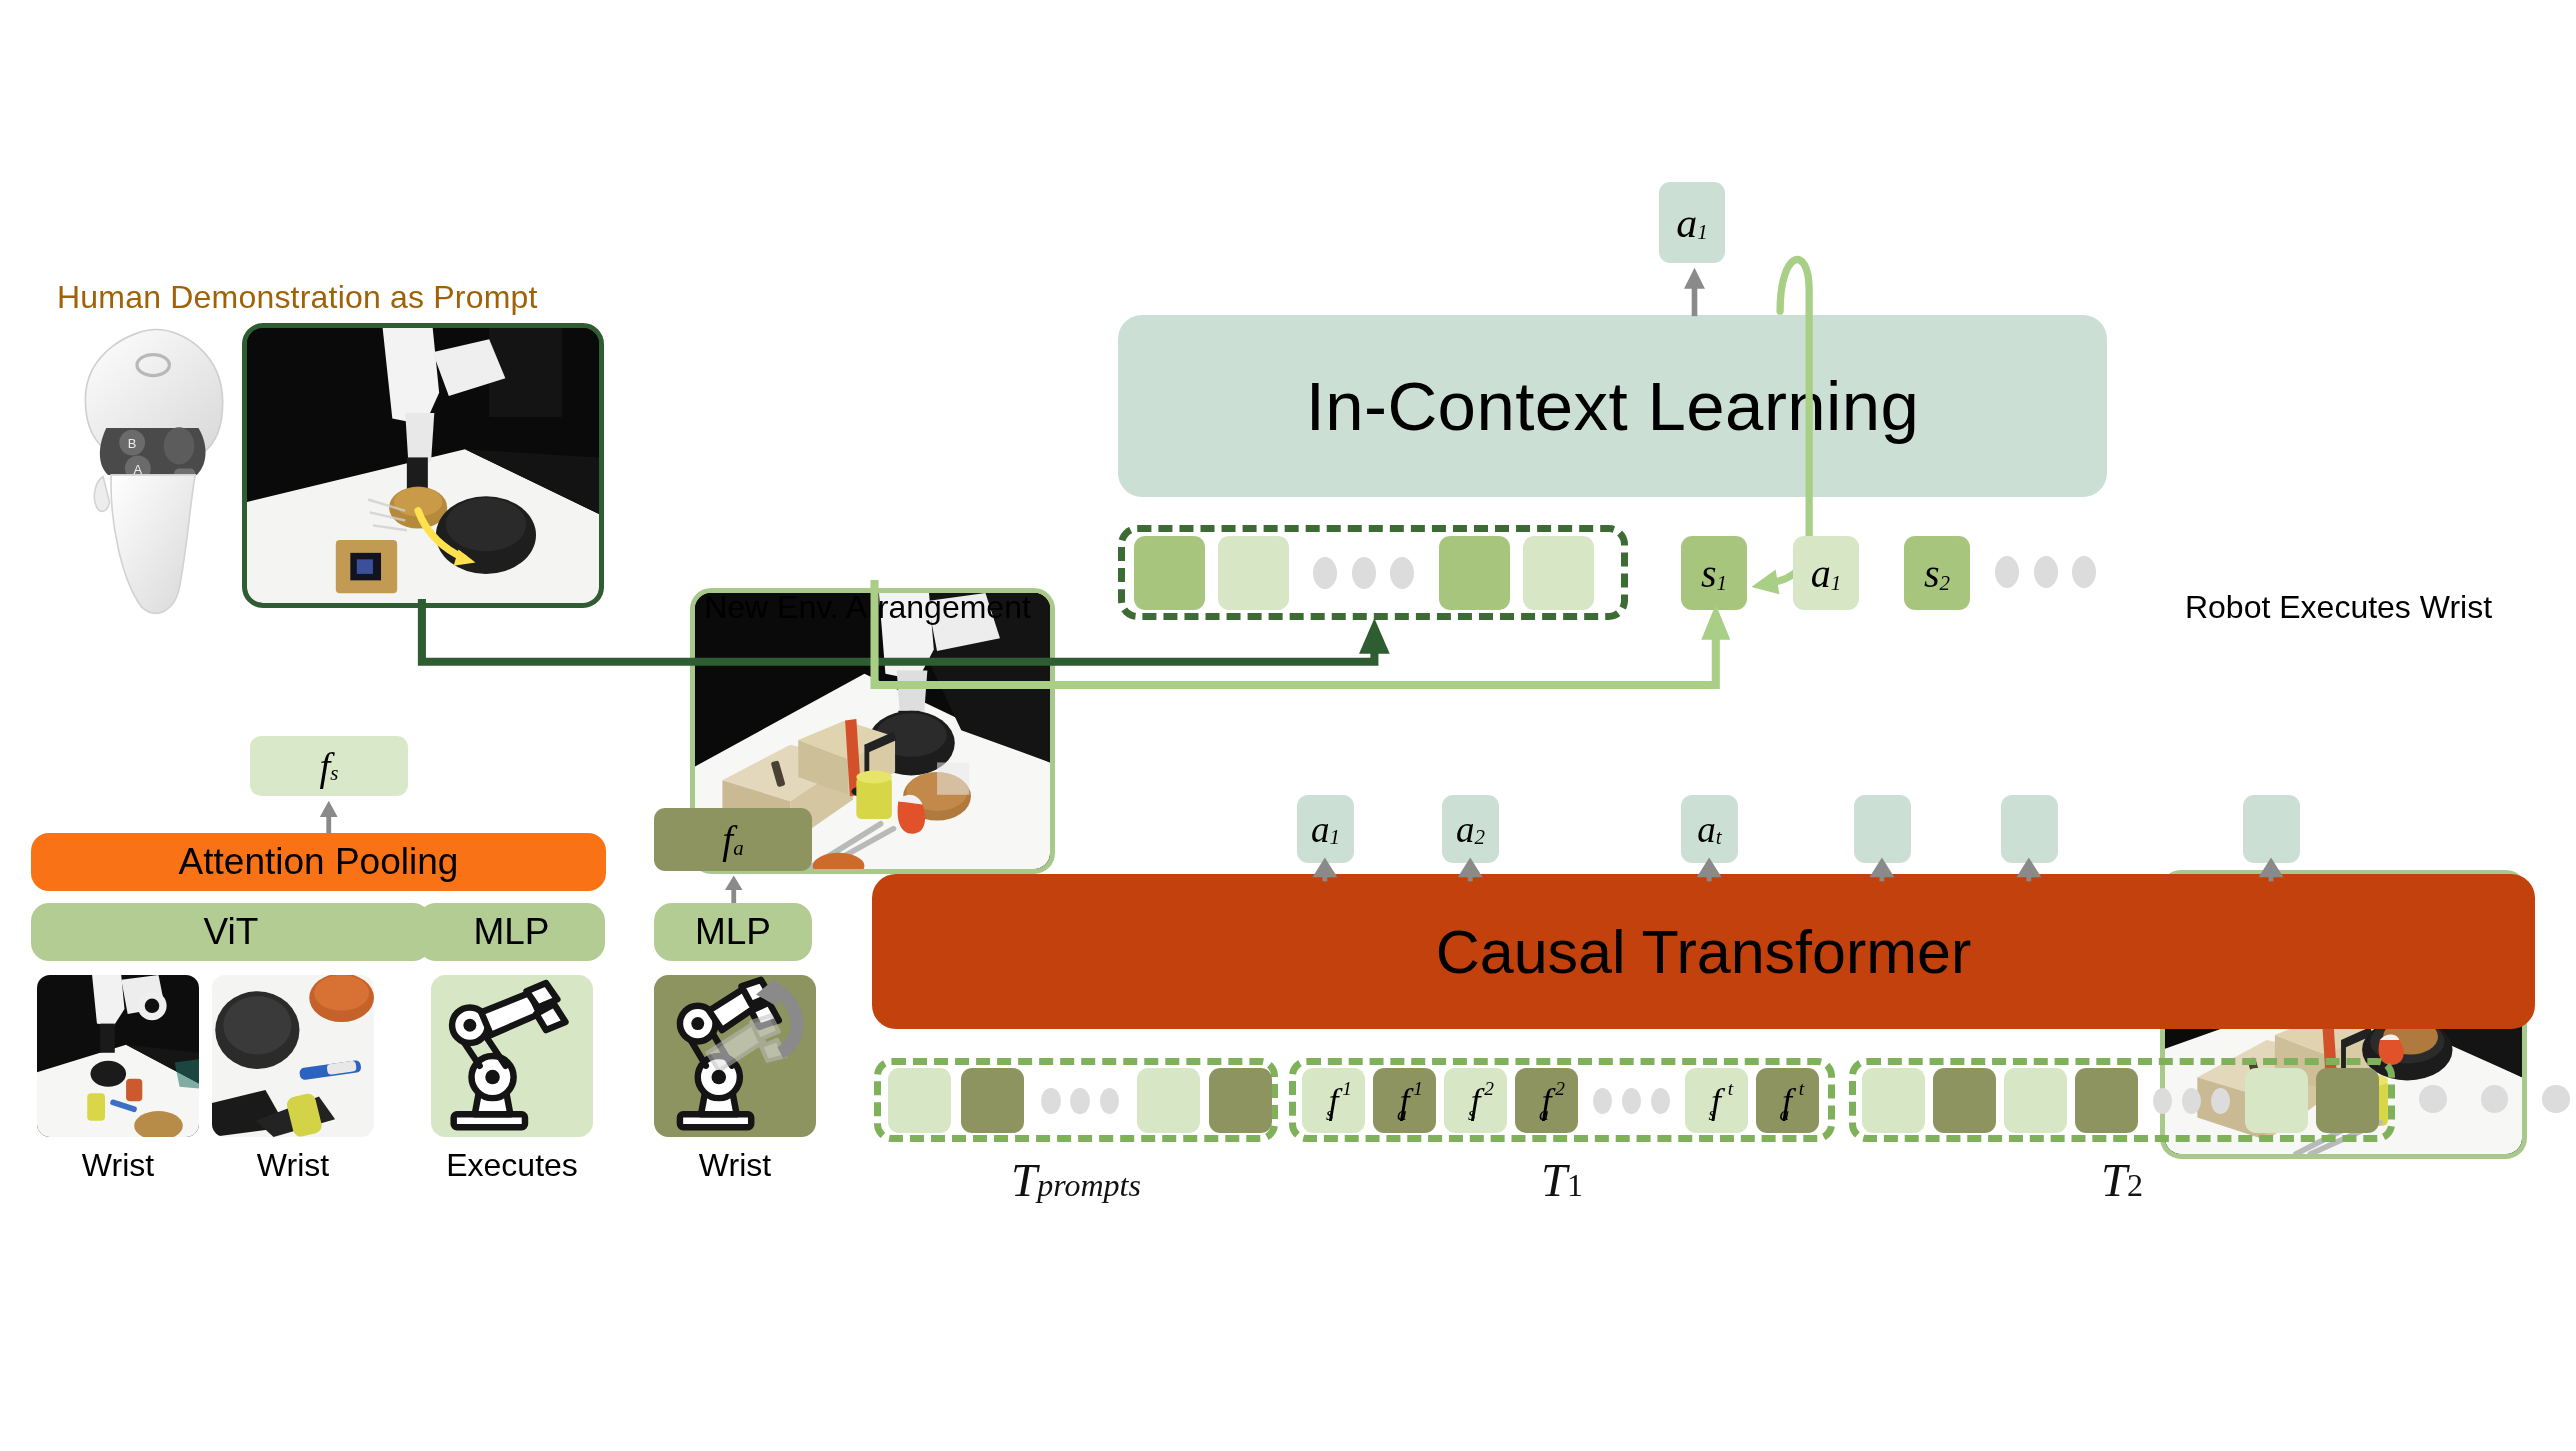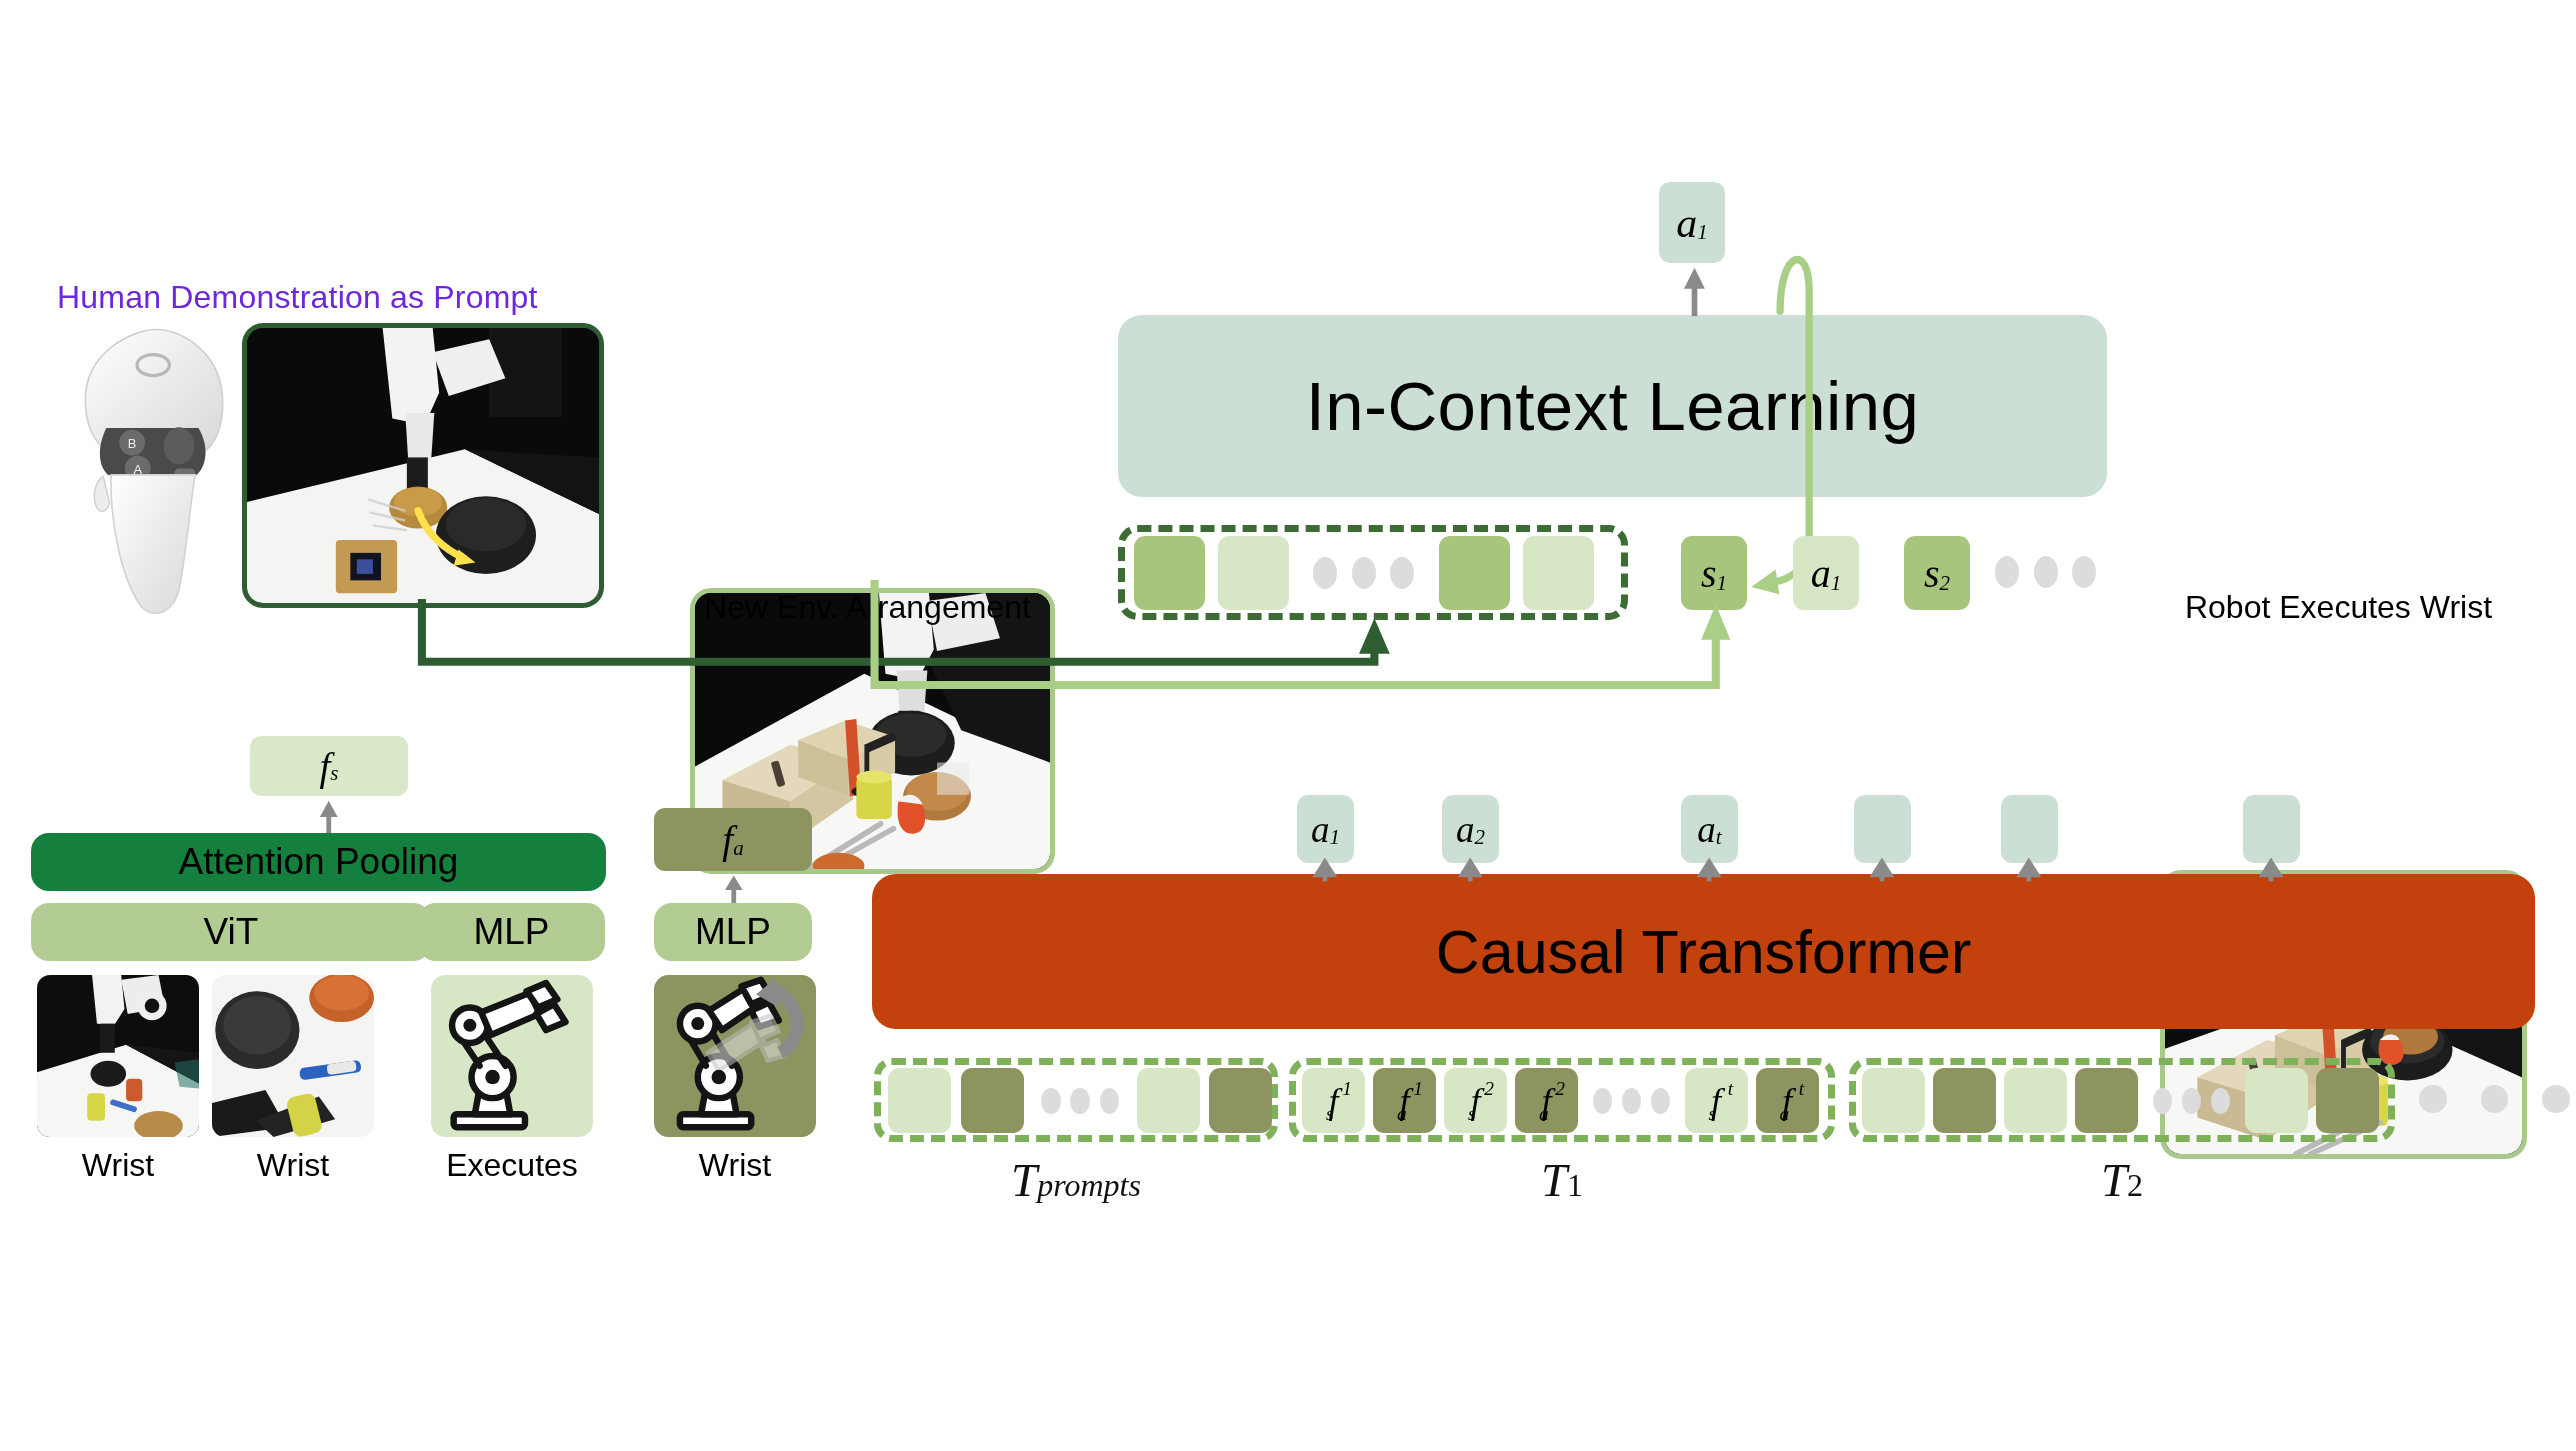--- a/index.html
+++ b/index.html
@@ -1,37 +1,37 @@
 <!DOCTYPE html>
 <html style="font-size:13px"><head>
 <meta charset="utf-8">
 <style>
   html,body{margin:0;padding:0;background:#ffffff;}
   body{
     width:2576px;height:1452px;position:relative;overflow:hidden;
     font-family:"Liberation Sans", sans-serif;color:#111;
   }
   .abs{position:absolute;}
-  .lbl{font-size:32px;color:#6d28d9;white-space:nowrap;letter-spacing:0.2px;}
+  .lbl{font-size:32px;color:#a16207;white-space:nowrap;letter-spacing:0.2px;}
   .cap{font-size:32px;color:#000;white-space:nowrap;text-align:center;}
   .mathi{font-family:"Liberation Serif", serif;font-style:italic;}
 
   
   .photo{border-radius:21px;overflow:hidden;position:relative;background:#0b0b0b;}
   .frame-dark{border:5.7px solid #2f5d32;}
   .frame-light{border:5.7px solid #a8c98b;}
 
   
   .block{border-radius:24px;display:flex;align-items:center;justify-content:center;}
   .icl{background:#cbdfd4;}
   .icl-text{font-size:69px;font-weight:400;color:#000;letter-spacing:0.4px;}
   .ct{background:#c2410c;}
   .ct-text{font-size:61px;color:#000;}
   .bar{border-radius:18px;display:flex;align-items:center;justify-content:center;font-size:37px;color:#000;}
-  .bar-pool{background:#15803d;}
+  .bar-pool{background:#f97316;}
   .bar-green{background:#b3cc94;}
 
   
   .tok{border-radius:11.3px;display:flex;align-items:center;justify-content:center;
        font-family:"Liberation Serif", serif;font-style:italic;color:#000;}
   .tok-mid{background:#a8c57e;}
   .tok-pale{background:#d7e6c4;}
   .tok-dark{background:#8d9460;}
   .tok-teal{background:#cbdfd4;}
   .tok-palegreen{background:#d9e8c8;}

